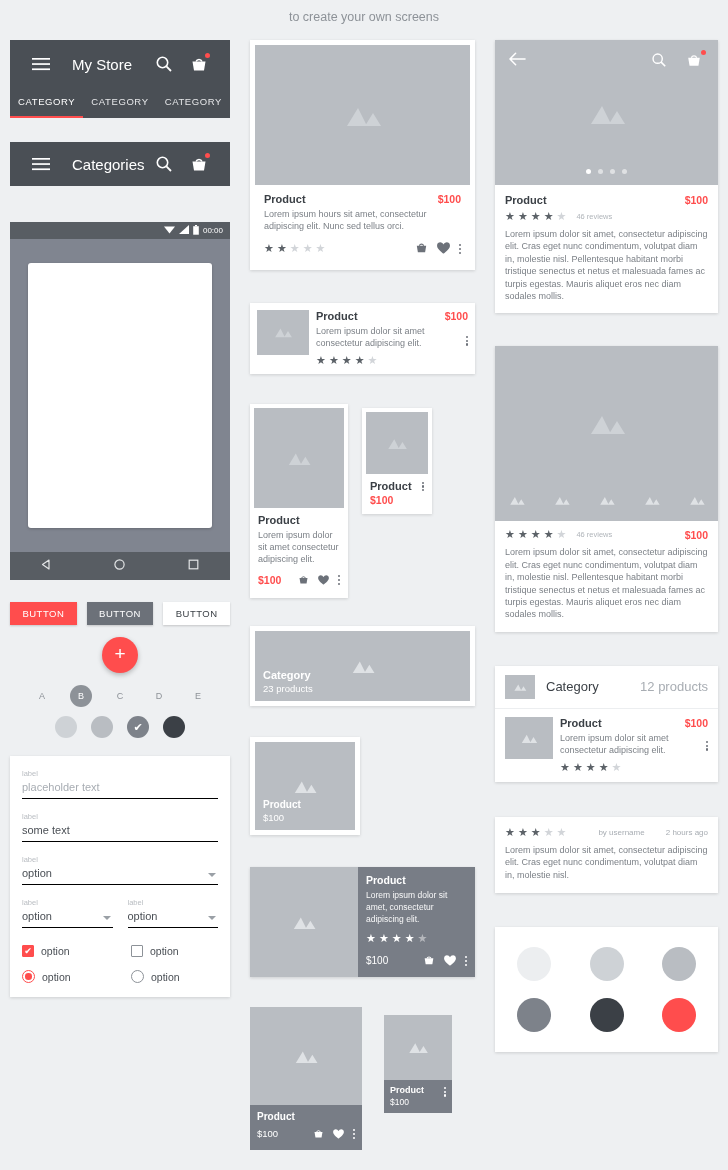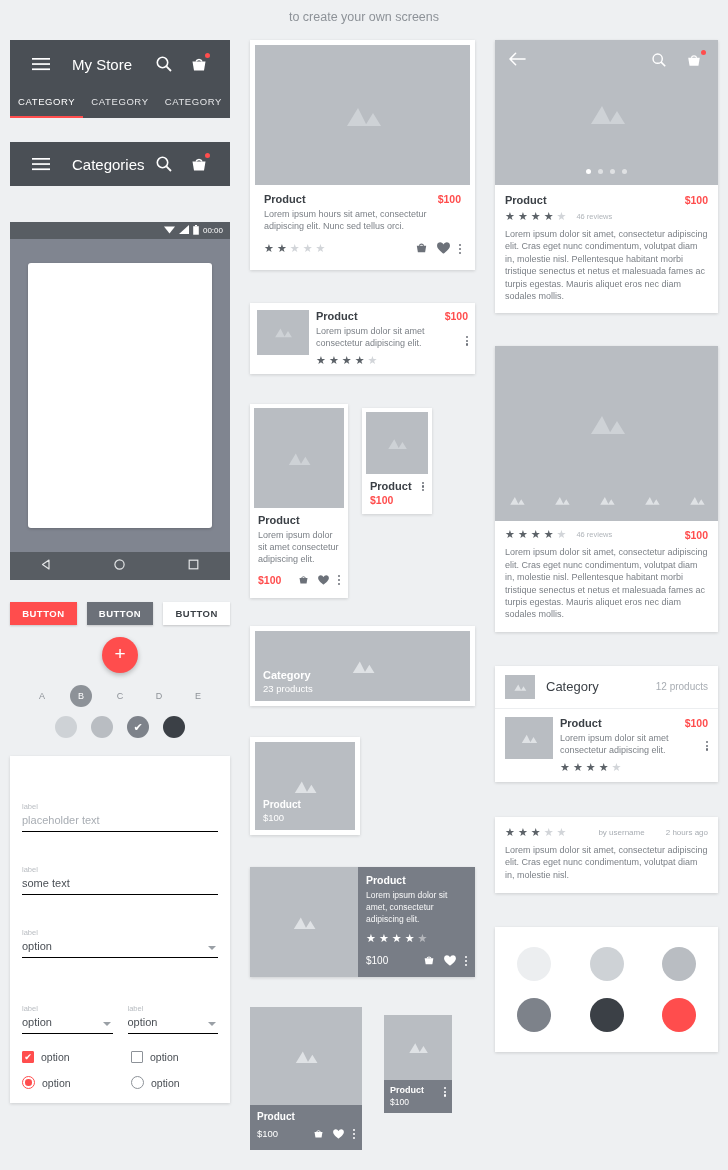--- a/index.html
+++ b/index.html
@@ -62,21 +62,21 @@
   }
   .navbar {
     height: 28px; background: #585d63; display: flex; align-items: center;
     justify-content: space-around;
   }
 
   
   .btn-row { display: flex; gap: 10px; }
   .btn {
     flex: 1; height: 23px; line-height: 23px; text-align: center;
-    font-size: 9.5px; font-weight: bold; letter-spacing: .5px;
+    font-size: 9.5px; font-weight: normal; letter-spacing: .5px;
     box-shadow: 0 1px 2px rgba(0,0,0,.18);
   }
   .btn-primary { background: #ff4d4d; color: #fff; }
   .btn-secondary { background: #6c7179; color: #fff; }
   .btn-flat { background: #fff; color: #3b4046; }
   .fab {
     width: 36px; height: 36px; border-radius: 50%; background: #ff4d4d;
     margin: 12px auto 0; color: #fff; font-size: 19px; line-height: 34px;
     text-align: center; box-shadow: 0 2px 5px rgba(0,0,0,.25);
   }
@@ -88,21 +88,21 @@
   .chip.sel { background: #8d9298; color: #fff; }
   .swatch-row { display: flex; justify-content: center; gap: 14px; margin-top: 9px; }
   .sw { width: 22px; height: 22px; border-radius: 50%; position: relative; }
   .sw .chk {
     position: absolute; inset: 0; color: #fff; font-size: 11px;
     line-height: 22px; text-align: center;
   }
 
   
   .form { padding: 13px 12px 14px; }
-  .field { margin-bottom: 13px; position: relative; margin-top: 33px; }
+  .field { margin-bottom: 13px; position: relative; }
   .fl { font-size: 7.5px; color: #b9bdc2; margin-bottom: 3px; }
   .fv {
     font-size: 11px; color: #4a4f55; border-bottom: 1px solid #000000;
     padding-bottom: 5px;
   }
   .fv.pl { color: #a8adb3; }
   .caret {
     position: absolute; right: 2px; bottom: 8px; width: 0; height: 0;
     border-left: 4px solid transparent; border-right: 4px solid transparent;
     border-top: 4px solid #9aa0a6;
@@ -734,21 +734,21 @@
     <div class="card" style="margin-bottom:35px;">
       <div style="display:flex;align-items:center;padding:9px 10px;border-bottom:1px solid #eceef0;">
         <div class="ph" style="width:30px;height:24px;">
           <span class="mtn">
               <svg width="14" height="8" viewBox="0 0 40 22">
                 <path d="M4 22 L15 4 L24 22 Z M22 22 L30 9 L38 22 Z" fill="#dfe2e5"></path>
               </svg>
             </span>
         </div>
         <span style="font-size:13px;color:#3b4046;margin-left:11px;flex:1;">Category</span>
-        <span style="font-size:10px;color:#a8adb3;text-align:center;">12 products</span>
+        <span style="font-size:13px;color:#a8adb3;text-align:center;">12 products</span>
       </div>
       <div class="list-card" style="padding:8px 10px;">
         <div class="ph list-thumb" style="width:48px;height:42px;">
           <span class="mtn">
               <svg width="18" height="10" viewBox="0 0 40 22">
                 <path d="M4 22 L15 4 L24 22 Z M22 22 L30 9 L38 22 Z" fill="#dfe2e5"></path>
               </svg>
             </span>
         </div>
         <div class="list-main">

